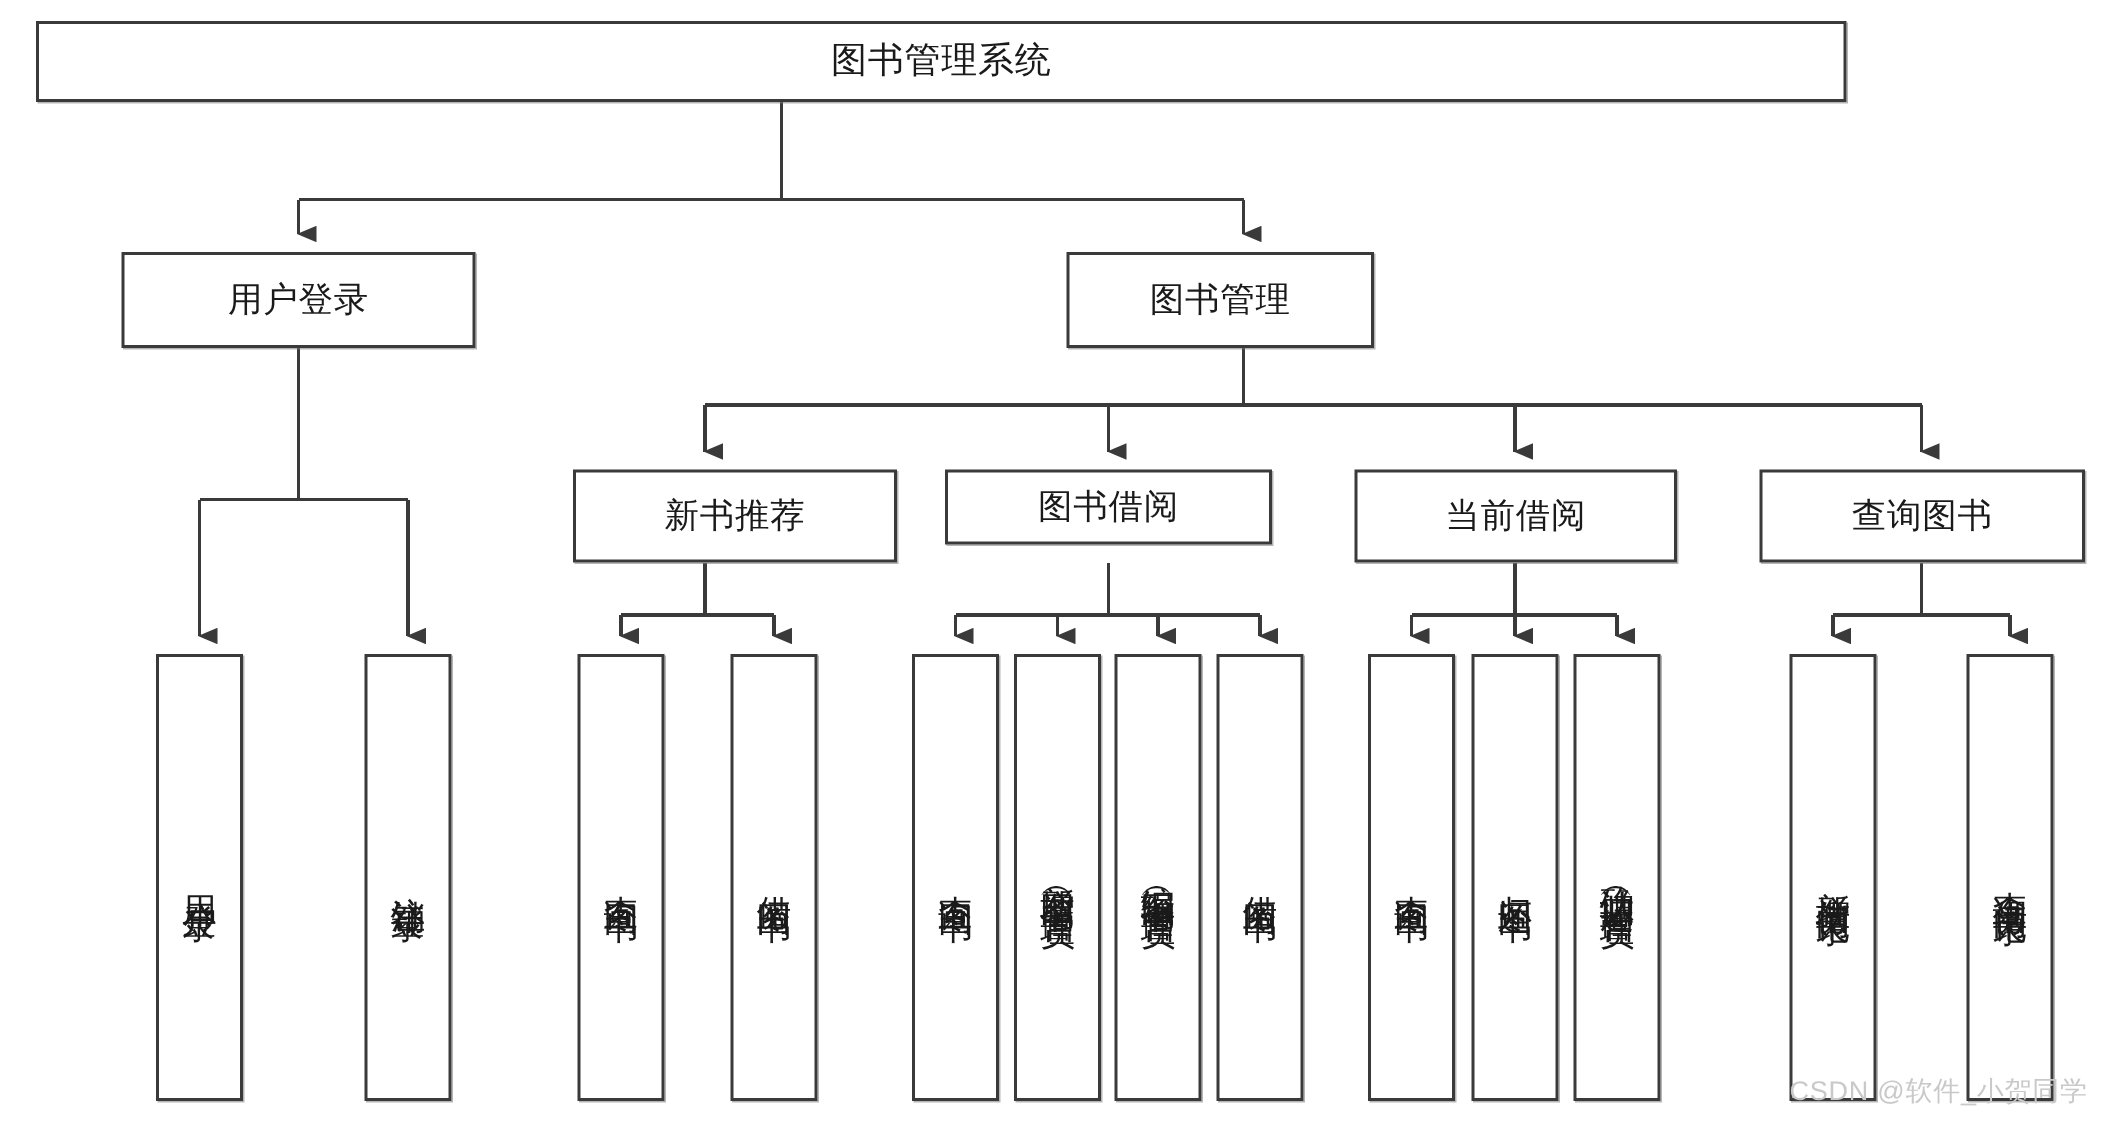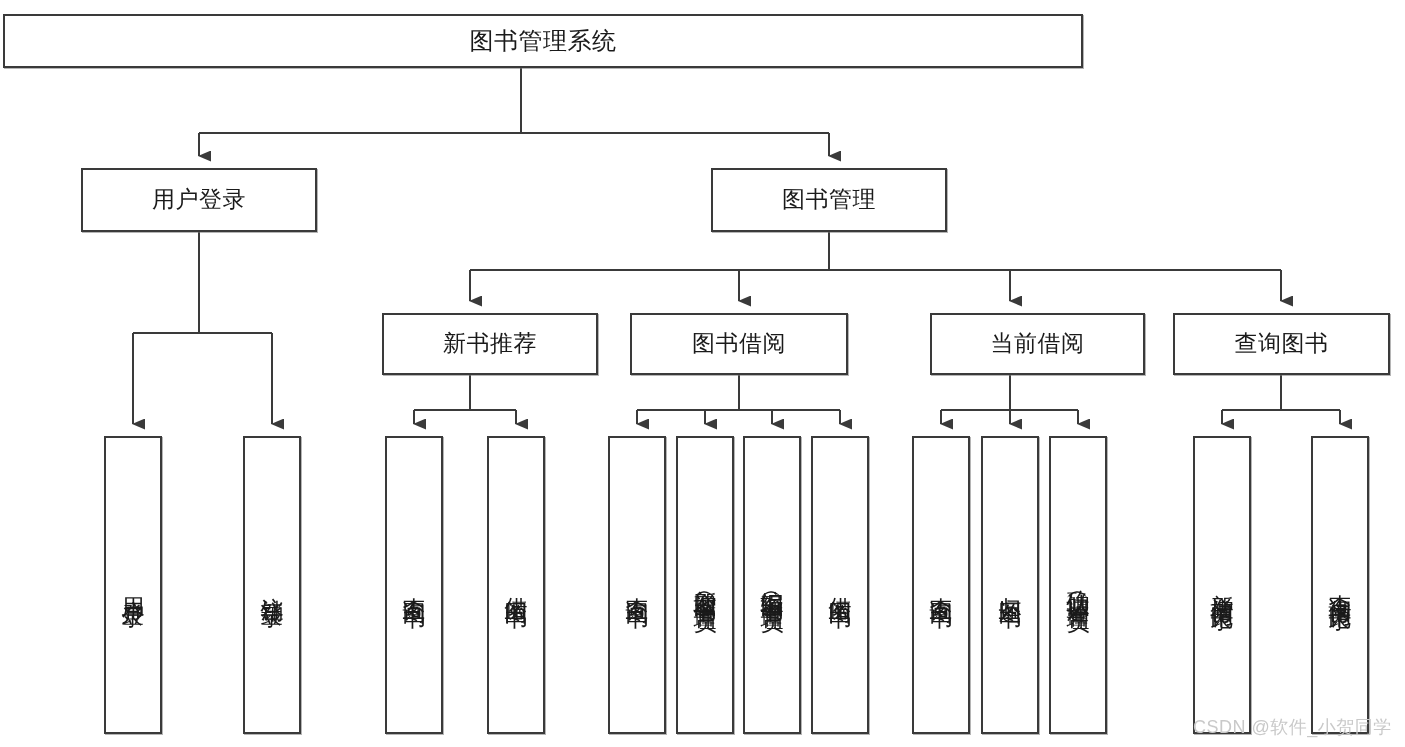--- a/index.html
+++ b/index.html
@@ -97,41 +97,41 @@
       <path d="M1010,410 L1010,424" marker-end="url(#ah)"></path>
       <path d="M1078,410 L1078,424" marker-end="url(#ah)"></path>
 
       <path d="M1281,375 L1281,410"></path>
       <path d="M1222,410 L1340,410"></path>
       <path d="M1222,410 L1222,424" marker-end="url(#ah)"></path>
       <path d="M1340,410 L1340,424" marker-end="url(#ah)"></path>
     </g>
   </svg>
 
-  <div class="node h-node root" style="left:3px;top:14px;width:1080px;height:54px;">
+  <div class="node h-node root" style="left:24px;top:14px;width:1207px;height:54px;">
     <span class="lbl">图书管理系统</span>
   </div>
 
   <div class="node h-node" style="left:81px;top:168px;width:236px;height:64px;">
     <span class="lbl">用户登录</span>
   </div>
 
-  <div class="node h-node" style="left:711px;top:168px;width:236px;height:64px;">
+  <div class="node h-node" style="left:711px;top:168px;width:205px;height:64px;">
     <span class="lbl">图书管理</span>
   </div>
 
   <div class="node h-node" style="left:382px;top:313px;width:216px;height:62px;">
     <span class="lbl">新书推荐</span>
   </div>
 
-  <div class="node h-node" style="left:630px;top:313px;width:218px;height:62px;">
+  <div class="node h-node" style="left:630px;top:313px;width:218px;height:50px;">
     <span class="lbl">图书借阅</span>
   </div>
 
-  <div class="node h-node" style="left:903px;top:313px;width:215px;height:62px;margin-left:27px;">
+  <div class="node h-node" style="left:903px;top:313px;width:215px;height:62px;">
     <span class="lbl">当前借阅</span>
   </div>
 
   <div class="node h-node" style="left:1173px;top:313px;width:217px;height:62px;">
     <span class="lbl">查询图书</span>
   </div>
 
   <div class="node v-node" style="left:104px;top:436px;width:58px;height:298px;">
     <span class="lbl">用户登录</span>
   </div>

